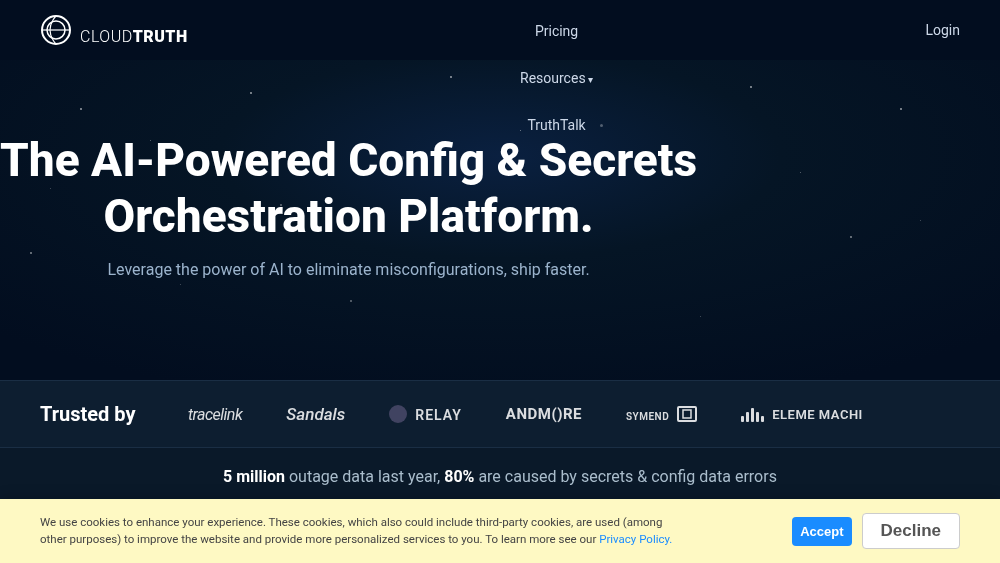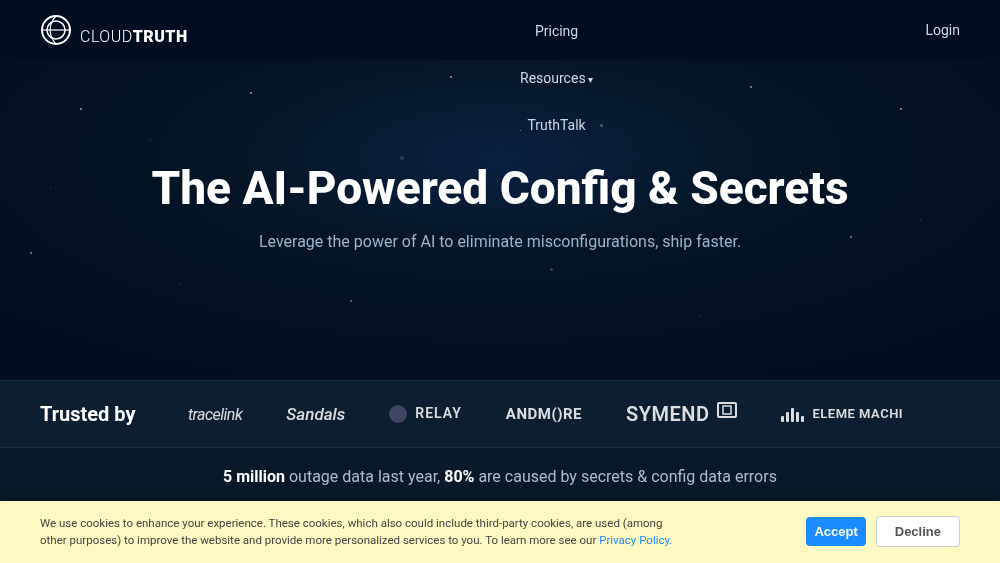--- a/index.html
+++ b/index.html
@@ -97,21 +97,21 @@
       content: '›';
       font-size: 16px;
     }
 
     
     .hero-section {
       position: relative;
       height: 320px;
       display: flex;
       flex-direction: column;
-      align-items: center;
+      align-items: flex-start;
       justify-content: center;
       text-align: center;
       overflow: hidden;
     }
 
     .hero-bg {
       position: absolute;
       inset: 0;
       background: radial-gradient(ellipse 70% 80% at 50% 30%, #0a2040 0%, #051525 40%, #020d1f 100%);
       z-index: 0;
@@ -200,29 +200,29 @@
       flex: 1;
     }
 
     .brand-logo {
       color: #fff;
       font-size: 14px;
       font-weight: 500;
       opacity: 0.85;
       white-space: nowrap;
       display: flex;
-      align-items: flex-start;
+      align-items: flex-end;
       gap: 4px;
     }
 
     .brand-logo.tracelink { font-size: 16px; font-style: italic; font-weight: 400; letter-spacing: -0.5px; }
     .brand-logo.sandals { font-size: 17px; font-style: italic; font-weight: 500; }
     .brand-logo.relay { font-size: 14px; font-weight: 600; letter-spacing: 1px; }
     .brand-logo.andmore { font-size: 15px; font-weight: 700; letter-spacing: 0.5px; }
-    .brand-logo.symend { font-size: 20px; font-weight: 600; letter-spacing: 0.5px; }
+    .brand-logo.symend { font-size: 10px; font-weight: 600; letter-spacing: 0.5px; }
     .brand-logo.element { font-size: 13px; font-weight: 600; letter-spacing: 0.5px; }
 
     .relay-dot {
       width: 18px;
       height: 18px;
       background: #4a4a6a;
       border-radius: 50%;
       display: inline-block;
       margin-right: 4px;
     }
@@ -312,21 +312,21 @@
       font-weight: 600;
       cursor: pointer;
     }
 
     .btn-decline {
       background: #fff;
       color: #555;
       border: 1px solid #ccc;
       border-radius: 4px;
       padding: 7px 18px;
-      font-size: 13px;
+      font-size: 17px;
       font-weight: 600;
       cursor: pointer;
     }
   </style>
 </head>
 <body>
 
 <nav>
   <div class="nav-logo">
     <svg class="logo-icon" viewBox="0 0 32 32" fill="none" xmlns="http://www.w3.org/2000/svg">
@@ -372,20 +372,21 @@
     <div class="star" style="width:3px;height:3px;top:65%;left:55%;opacity:0.2;"></div>
     <div class="star" style="width:1px;height:1px;top:80%;left:70%;opacity:0.3;"></div>
     <div class="star" style="width:2px;height:2px;top:55%;left:85%;opacity:0.5;"></div>
     <div class="star" style="width:4px;height:4px;top:30%;left:40%;opacity:0.15;"></div>
     <div class="star" style="width:2px;height:2px;top:45%;left:28%;opacity:0.4;"></div>
     <div class="star" style="width:1px;height:1px;top:22%;left:52%;opacity:0.5;"></div>
   </div>
   <div class="hero-content">
     <h1 class="hero-title">
       <span>The AI-Powered Config &amp; Secrets</span><br>
+      <span>Orchestration Platform.</span>
     </h1>
     <p class="hero-subtitle">Leverage the power of AI to eliminate misconfigurations, ship faster.</p>
   </div>
 </section>
 
 <div class="trusted-bar">
   <span class="trusted-label">Trusted by</span>
   <div class="logo-list">
 
     <div class="brand-logo tracelink">

